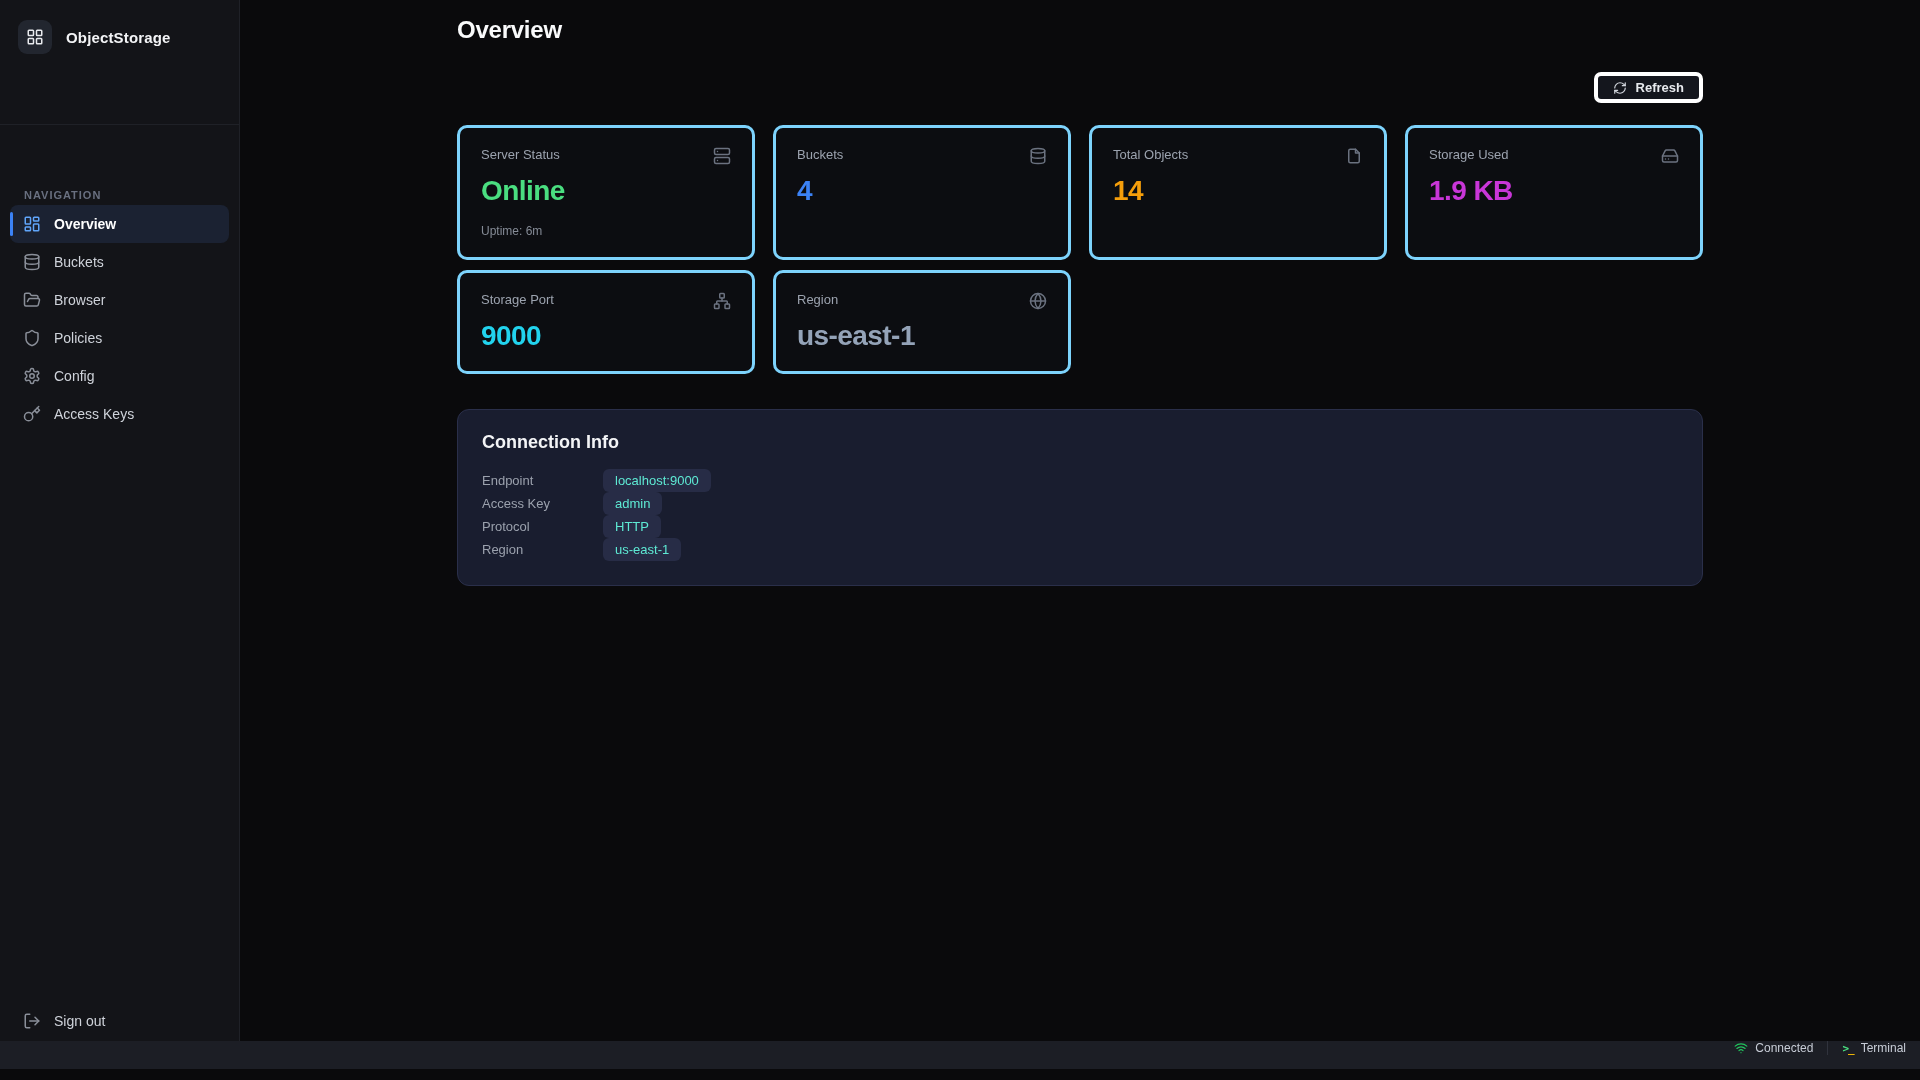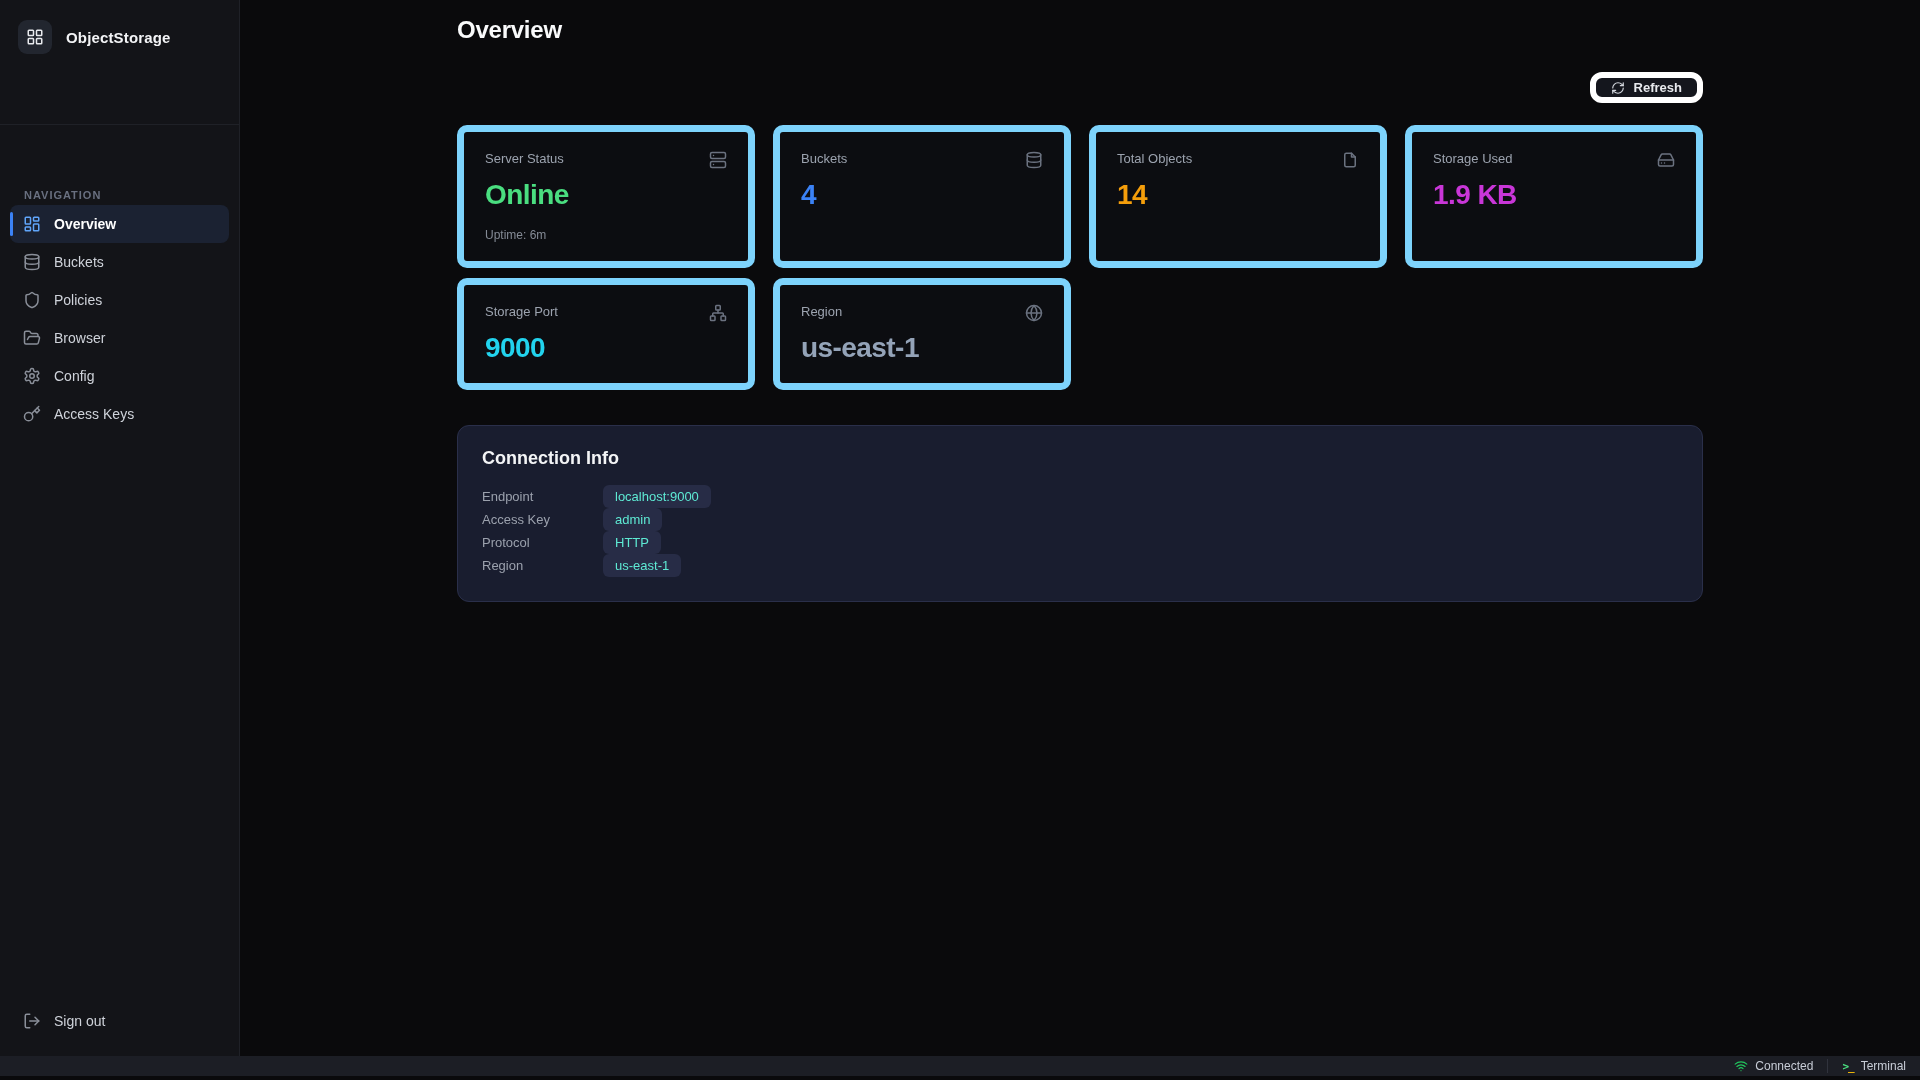--- a/index.html
+++ b/index.html
@@ -50,32 +50,32 @@
   }
   .signout-item .nav-ic { color:#8a8f99; width:18px; height:18px; }
 
   
   .main { position:absolute; left:240px; top:0; right:0; height:1058px; }
   .content { max-width:1246px; margin:0 auto; padding-top:16px; }
   .page-title { font-size:24px; font-weight:700; color:#f9fafb; letter-spacing:-.01em; }
   .toolbar { display:flex; justify-content:flex-end; margin-top:28px; margin-bottom:22px; }
   .refresh-btn {
     display:flex; align-items:center; gap:9px; height:31px; padding:0 15px;
-    background:#14161d; border:6px solid #ffffff; border-radius:12px;
+    background:#14161d; border:4px solid #ffffff; border-radius:7px;
     color:#e8eaee; font-size:13px; font-weight:600; cursor:pointer;
     font-family:"Liberation Sans", sans-serif;
   }
   .refresh-btn .ric { width:14px; height:14px; color:#d3d7de; }
 
   .cards-grid {
     display:grid; grid-template-columns:repeat(4, 1fr);
     column-gap:18px; row-gap:10px;
   }
   .card {
-    background:#0c0d11; border:7px solid #7dd3fc; border-radius:10px;
+    background:#0c0d11; border:3px solid #7dd3fc; border-radius:10px;
     padding:19px 21px;
   }
   .card-top { display:flex; justify-content:space-between; align-items:flex-start; }
   .card-label { font-size:13px; color:#9ca3af; }
   .card-ic { width:18px; height:18px; color:#6b7280; }
   .card-value { margin-top:10px; font-size:28px; font-weight:700; letter-spacing:-.02em; }
   .card-sub { margin-top:17px; font-size:12px; color:#858b96; }
 
   .conn-panel {
     margin-top:35px; background:#191d2f; border:1px solid #2a2f4a;
@@ -85,22 +85,22 @@
   .conn-row { display:flex; align-items:center; }
   .conn-label { width:121px; flex:0 0 121px; font-size:13px; color:#9ba1ad; }
   .conn-value {
     font-family:Liberation Sans, sans-serif;
     font-size:13px; color:#5eead4; background:#272c46; border-radius:6px;
     padding:5px 12px; line-height:1;
   }
 
   
   .status-bar {
-    position:absolute; left:0; right:0; bottom:4px; height:20px;
-    background:#1c1e25; display:flex; justify-content:flex-end; align-items:center;
+    position:absolute; left:0; right:0; bottom:11px; height:28px;
+    background:#1c1e25; display:flex; justify-content:flex-end; align-items:flex-start;
     font-size:12px; color:#c7ccd6;
   }
   .status-item { display:flex; align-items:center; gap:7px; padding:0 14px; }
   .status-item.terminal { border-left:1px solid #30333d; cursor:pointer; }
   .wifi-ic { width:14px; height:14px; color:#22c55e; }
   .prompt-ic {
     font-family:"DejaVu Sans Mono","Liberation Mono",monospace;
     font-size:11px; font-weight:700; letter-spacing:-1px;
   }
   .prompt-ic .gt { color:#4ade80; }
@@ -147,33 +147,33 @@
             <path d="M3 5v14c0 1.66 4 3 9 3s9-1.34 9-3V5"></path>
             <path d="M3 12c0 1.66 4 3 9 3s9-1.34 9-3"></path>
           </svg>
       </span>
       <span>Buckets</span>
     </div>
 
     <div class="nav-item">
       <span class="nav-ic">
         <svg class="ic" width="18" height="18" viewBox="0 0 24 24">
+            <path d="m6 14 1.45-2.9A2 2 0 0 1 9.24 10H20a2 2 0 0 1 1.94 2.5l-1.55 6a2 2 0 0 1-1.94 1.5H4a2 2 0 0 1-2-2V5c0-1.1.9-2 2-2h3.93a2 2 0 0 1 1.66.9l.82 1.2a2 2 0 0 0 1.66.9H18a2 2 0 0 1 2 2v2"></path>
+          </svg>
+      </span>
+      <span>Browser</span>
+    </div>
+
+    <div class="nav-item">
+      <span class="nav-ic">
+        <svg class="ic" width="18" height="18" viewBox="0 0 24 24">
             <path d="M20 13c0 5-3.5 7.5-7.66 8.95a1 1 0 0 1-.67-.01C7.5 20.5 4 18 4 13V6a1 1 0 0 1 1-1c2 0 4.5-1.2 6.24-2.72a1.17 1.17 0 0 1 1.52 0C14.51 3.81 17 5 19 5a1 1 0 0 1 1 1z"></path>
           </svg>
       </span>
       <span>Policies</span>
-    </div>
-
-    <div class="nav-item">
-      <span class="nav-ic">
-        <svg class="ic" width="18" height="18" viewBox="0 0 24 24">
-            <path d="m6 14 1.45-2.9A2 2 0 0 1 9.24 10H20a2 2 0 0 1 1.94 2.5l-1.55 6a2 2 0 0 1-1.94 1.5H4a2 2 0 0 1-2-2V5c0-1.1.9-2 2-2h3.93a2 2 0 0 1 1.66.9l.82 1.2a2 2 0 0 0 1.66.9H18a2 2 0 0 1 2 2v2"></path>
-          </svg>
-      </span>
-      <span>Browser</span>
     </div>
 
     <div class="nav-item">
       <span class="nav-ic">
         <svg class="ic" width="18" height="18" viewBox="0 0 24 24">
             <path d="M12.22 2h-.44a2 2 0 0 0-2 2v.18a2 2 0 0 1-1 1.73l-.43.25a2 2 0 0 1-2 0l-.15-.08a2 2 0 0 0-2.73.73l-.22.38a2 2 0 0 0 .73 2.73l.15.1a2 2 0 0 1 1 1.72v.51a2 2 0 0 1-1 1.74l-.15.09a2 2 0 0 0-.73 2.73l.22.38a2 2 0 0 0 2.73.73l.15-.08a2 2 0 0 1 2 0l.43.25a2 2 0 0 1 1 1.73V20a2 2 0 0 0 2 2h.44a2 2 0 0 0 2-2v-.18a2 2 0 0 1 1-1.73l.43-.25a2 2 0 0 1 2 0l.15.08a2 2 0 0 0 2.73-.73l.22-.39a2 2 0 0 0-.73-2.73l-.15-.08a2 2 0 0 1-1-1.74v-.5a2 2 0 0 1 1-1.74l.15-.09a2 2 0 0 0 .73-2.73l-.22-.38a2 2 0 0 0-2.73-.73l-.15.08a2 2 0 0 1-2 0l-.43-.25a2 2 0 0 1-1-1.73V4a2 2 0 0 0-2-2z"></path>
             <circle cx="12" cy="12" r="3"></circle>
           </svg>
       </span>
       <span>Config</span>

